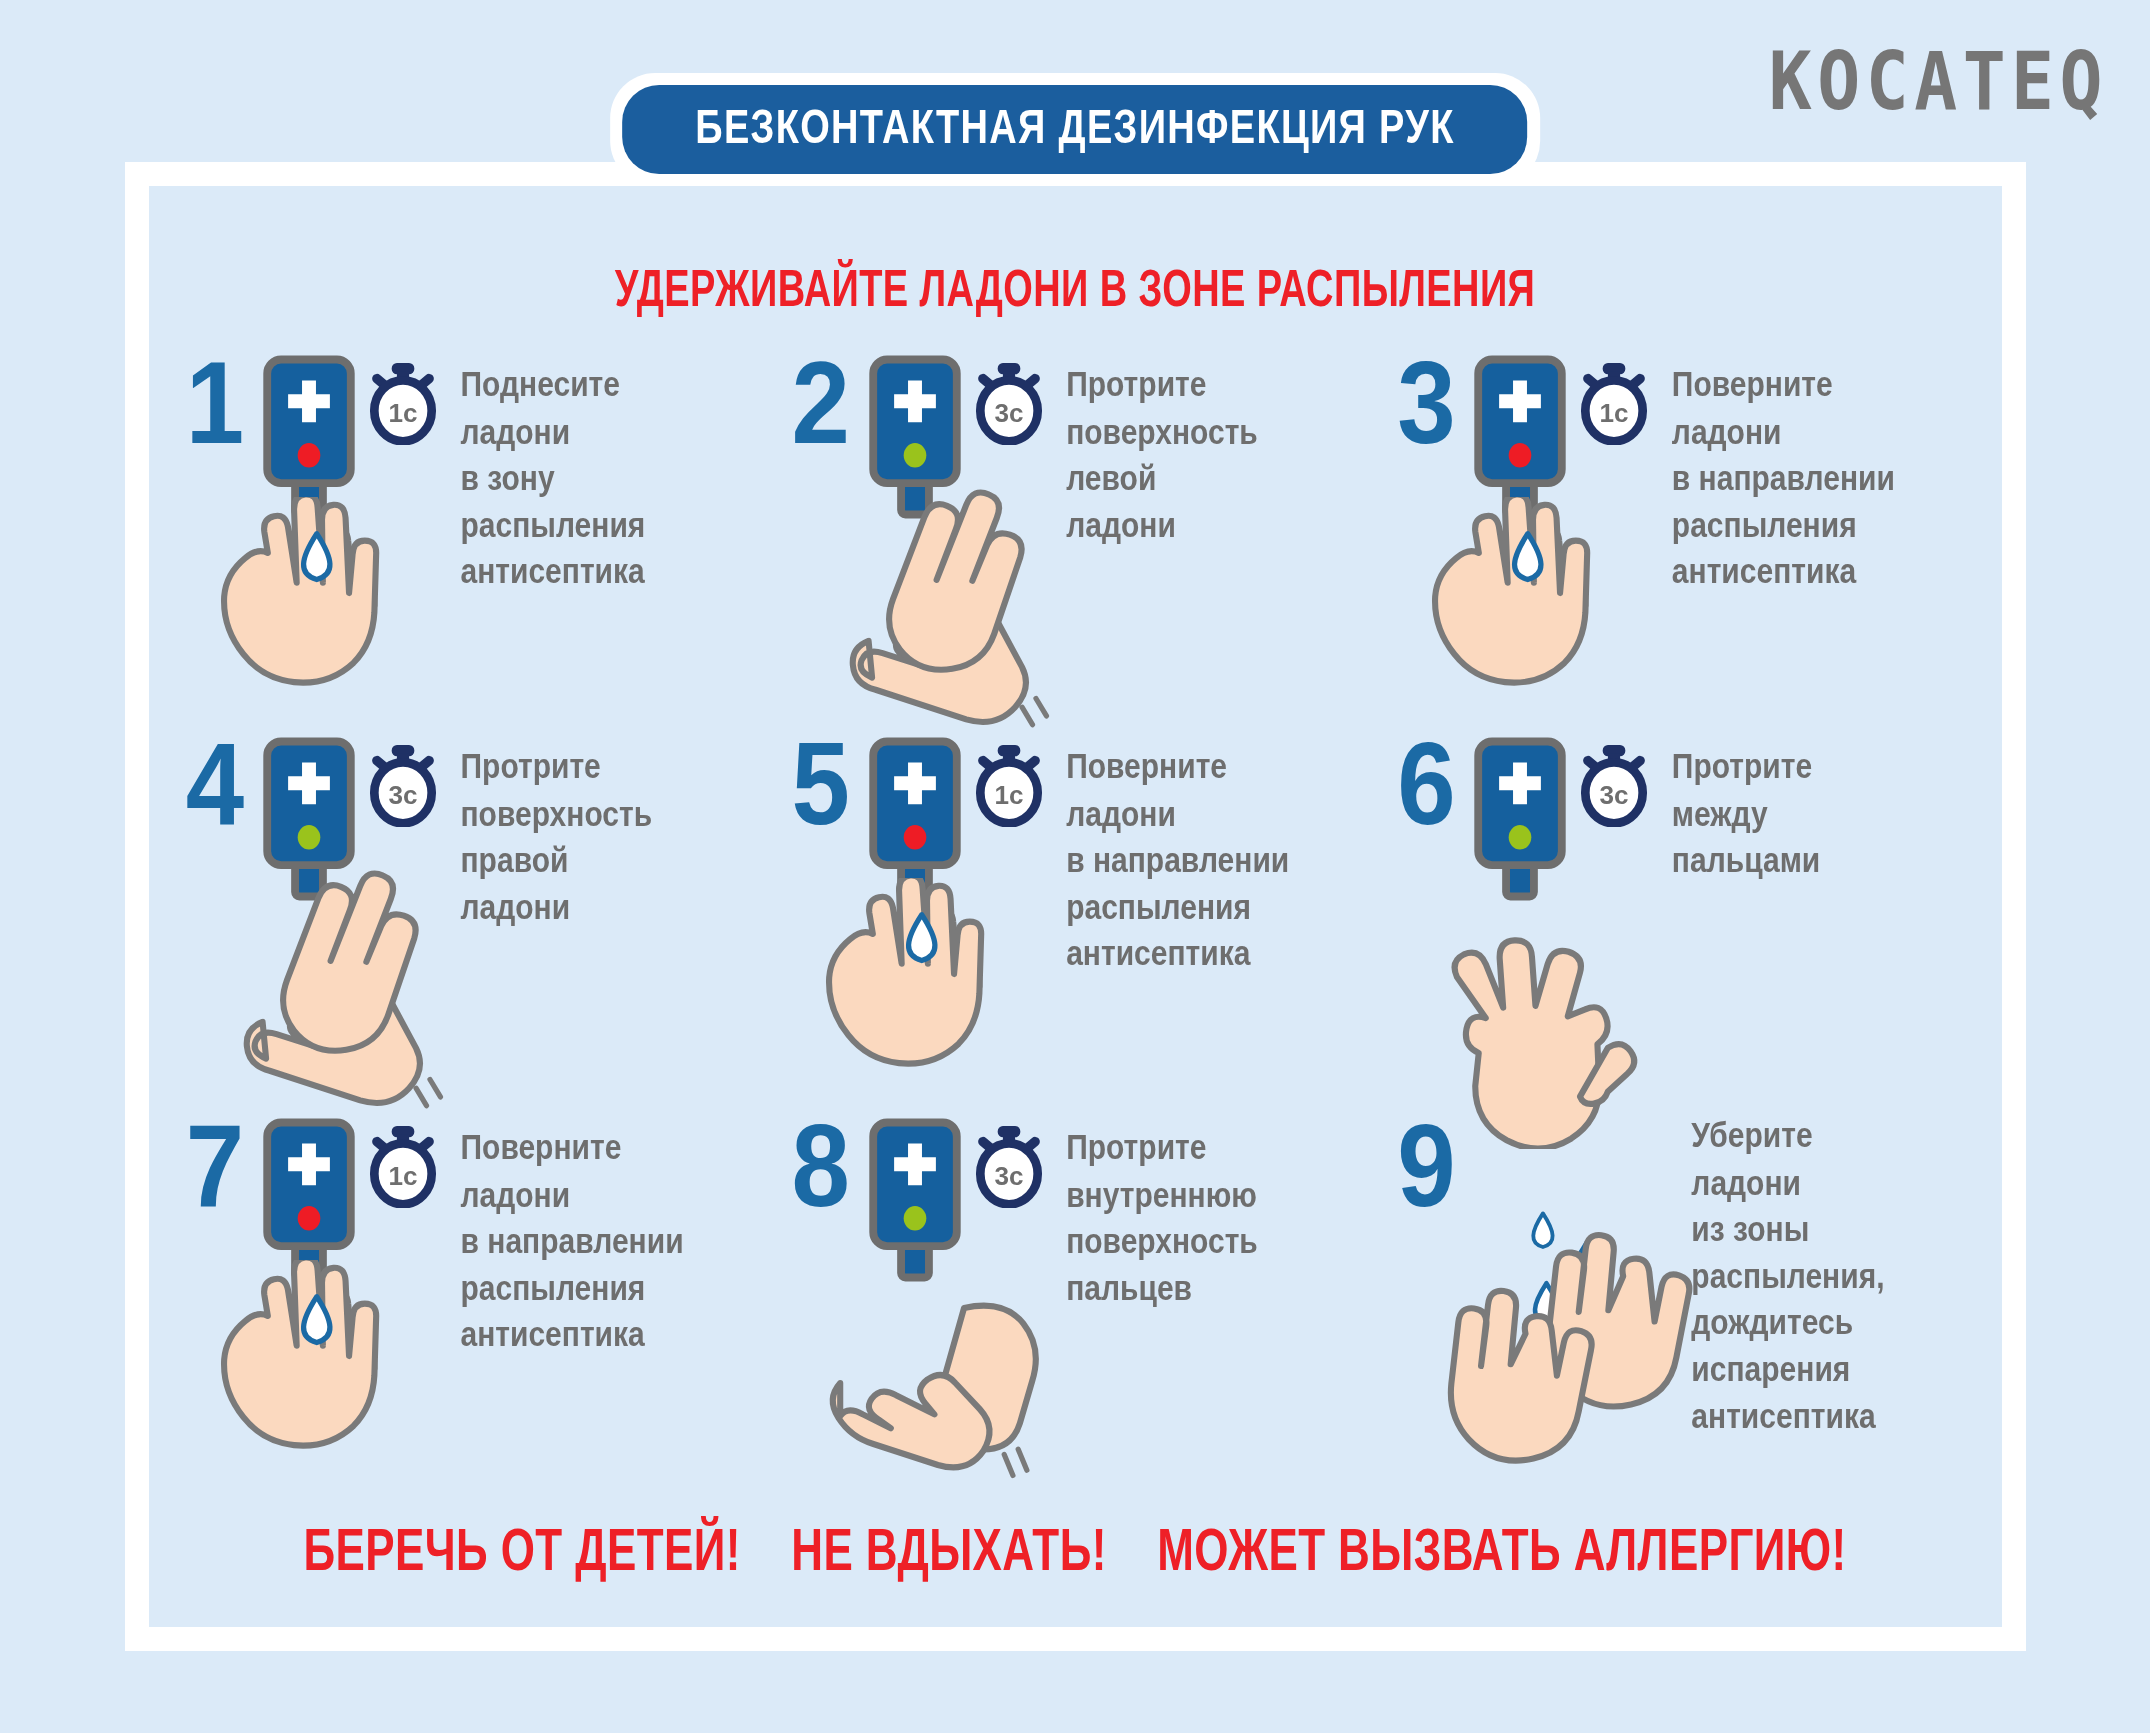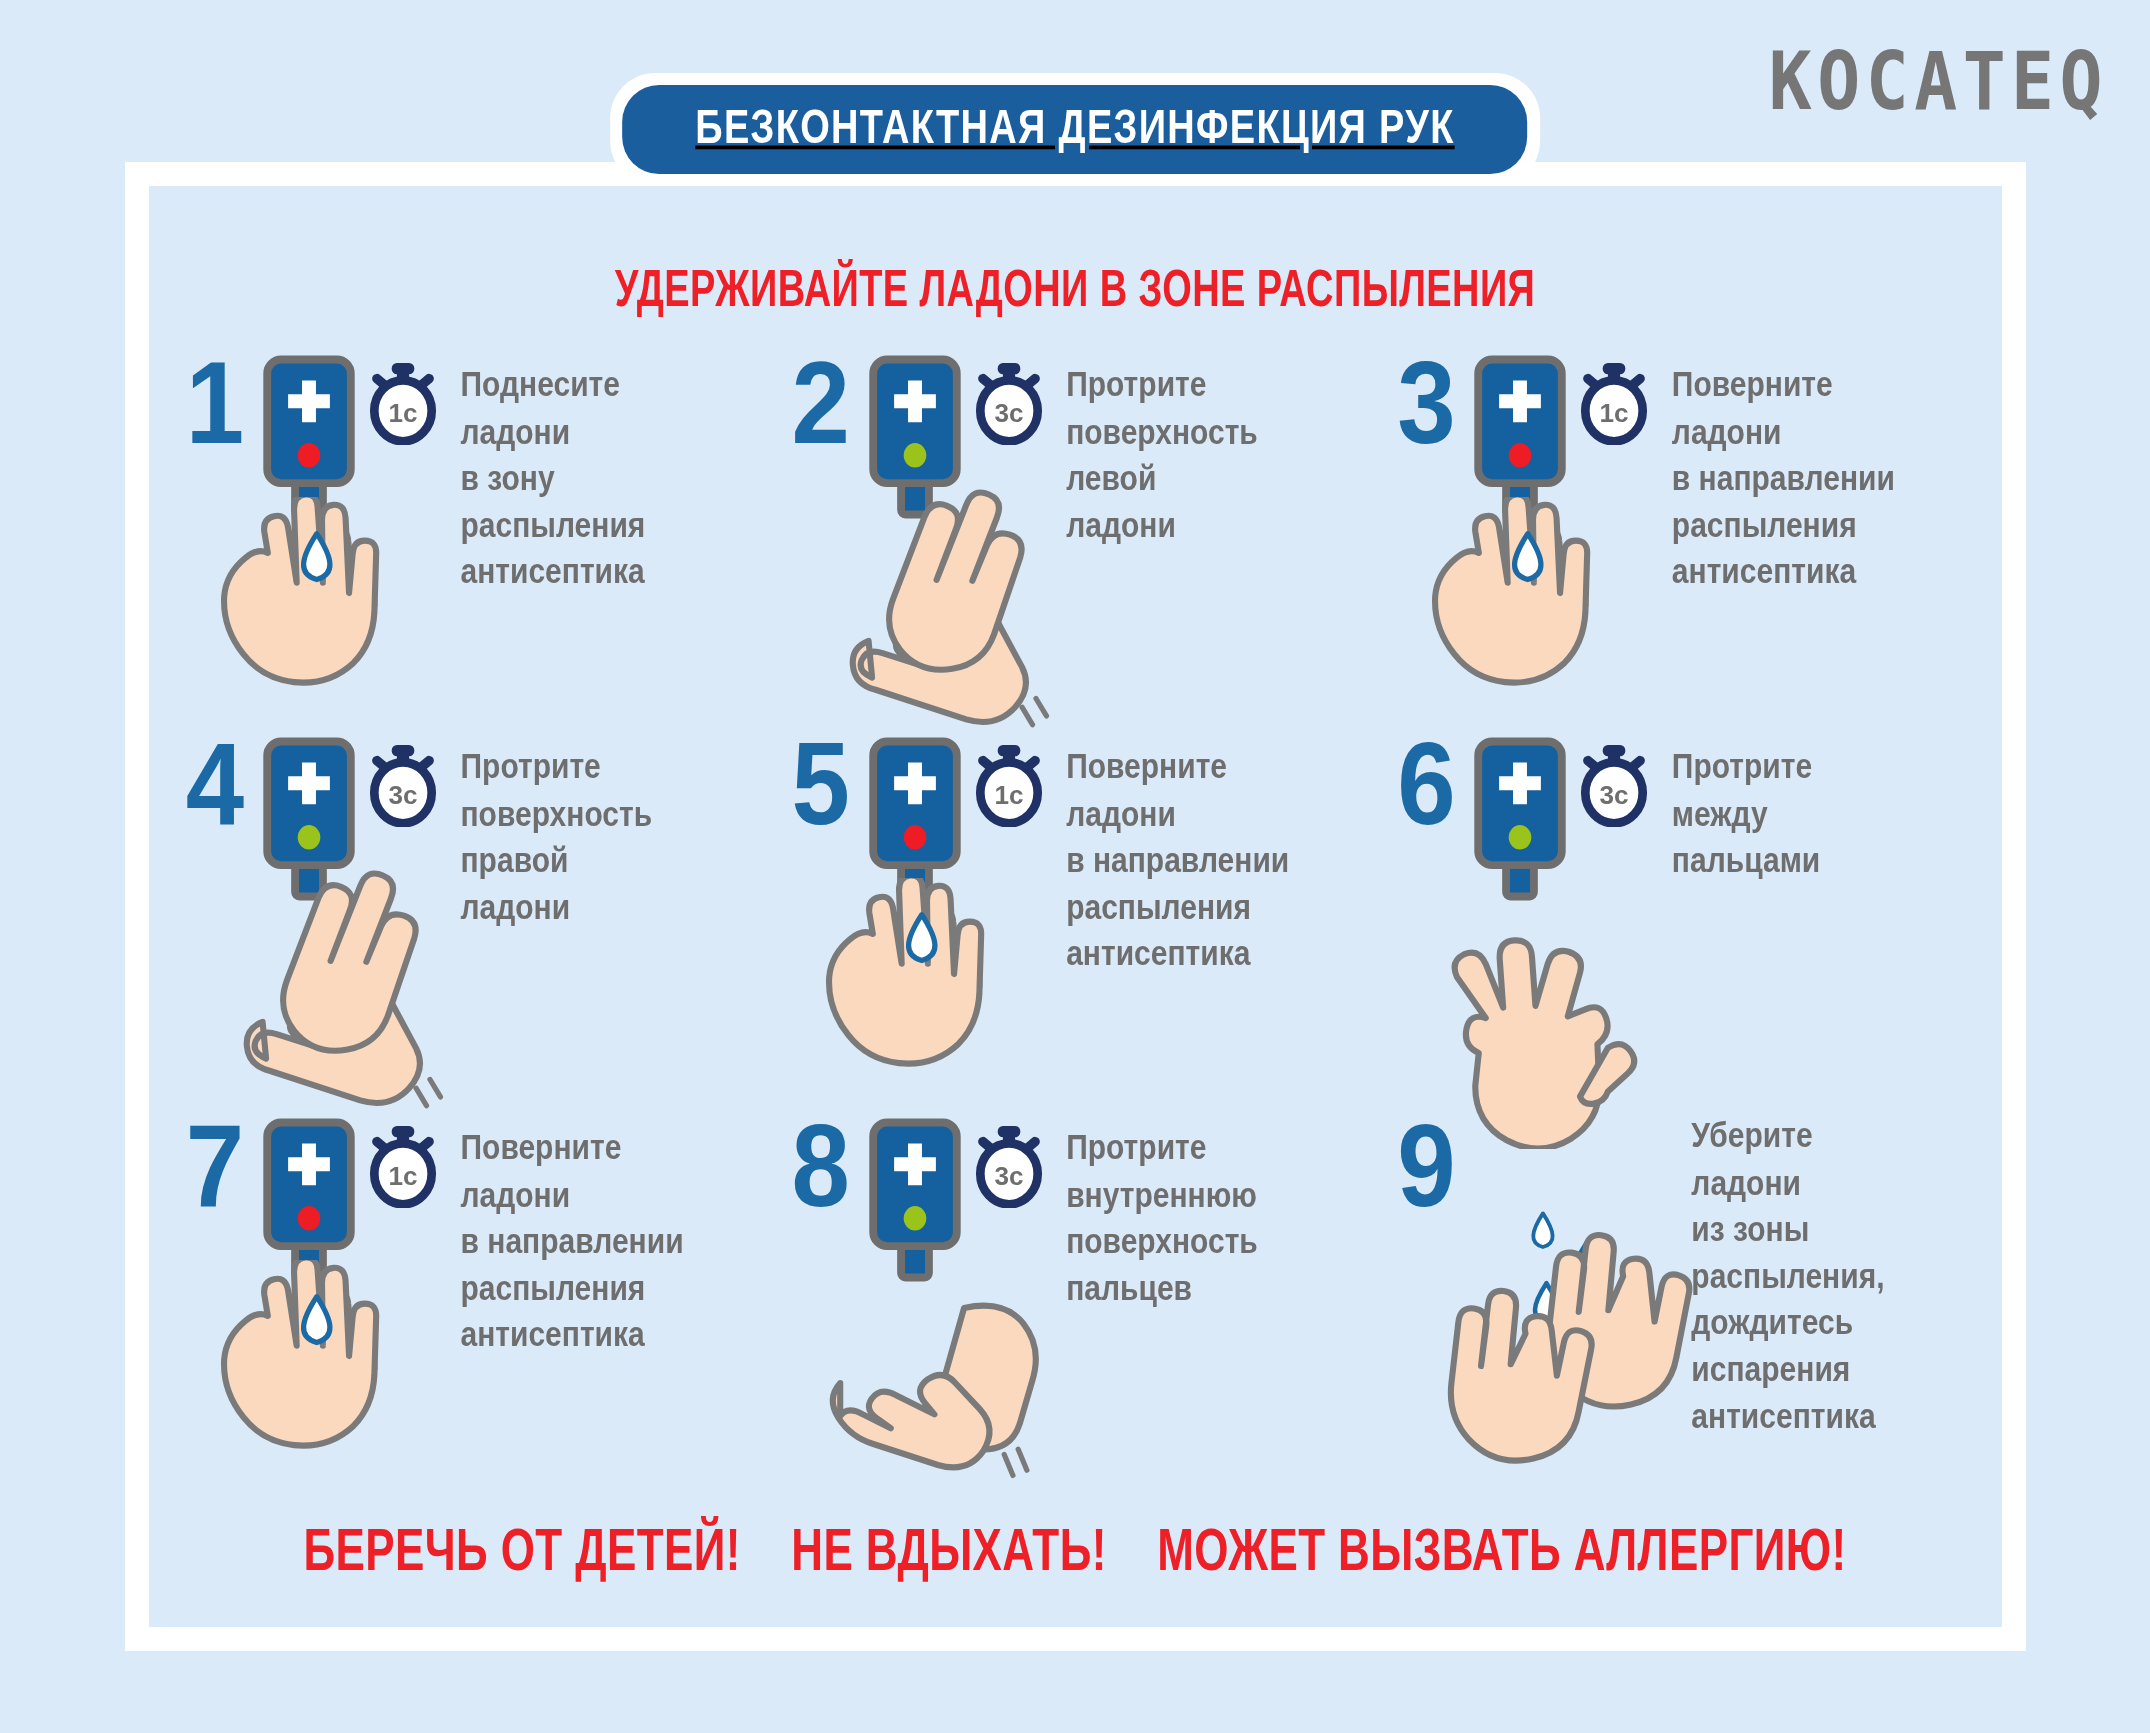--- a/index.html
+++ b/index.html
@@ -46,21 +46,20 @@
     background:#ffffff;
     border-radius:45px;
     padding:12.2px;
     z-index:5;
   }
   .title-banner{
     background:#1b5e9e;
     border-radius:37px;
     padding:23px 73px 26px 73px;
     text-align:right;
-    text-decoration:underline;
   }
   .title-banner span{
     display:block;
     color:#ffffff;
     font-weight:bold;
     font-size:38px;
     letter-spacing:1.3px;
     white-space:nowrap;
     transform:scaleY(1.25);
     transform-origin:center;

